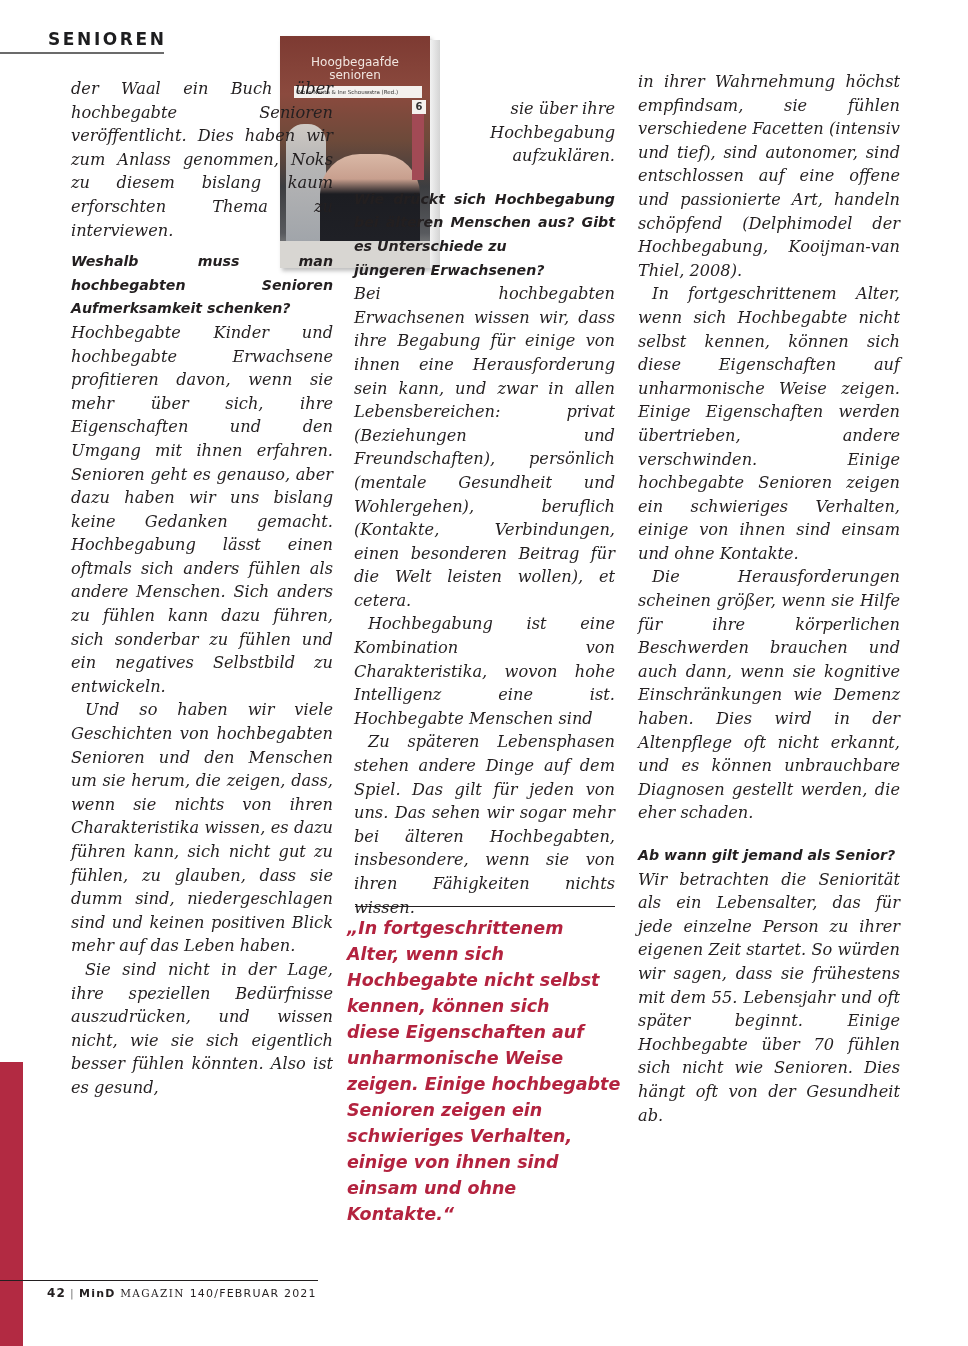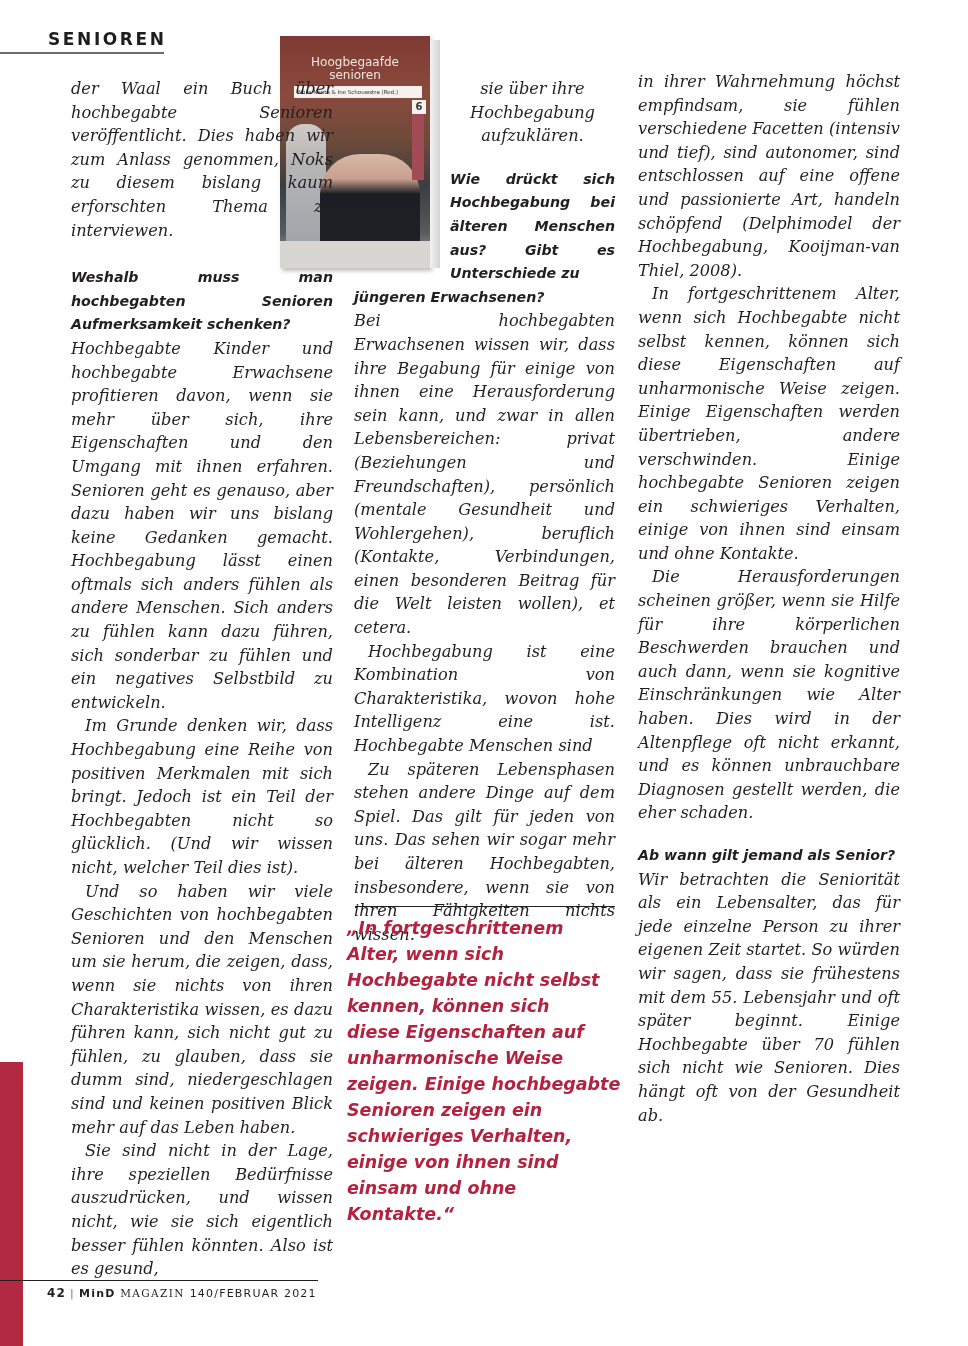--- a/index.html
+++ b/index.html
@@ -9,29 +9,29 @@
          font-weight:bold; font-size:17px; letter-spacing:2.6px; color:#1d1d1f; }
   .section-rule { position:absolute; left:0; top:52px; width:164px; height:2px; background:#6b6b6b; }
 
   .col { position:absolute; font-size:16.2px; line-height:23.6px; }
   .col p { margin:0; text-align:justify; hyphens:manual;font-style:italic; }
   .col p.indent { text-indent:14px; }
   .col p.noindent { text-indent:0; }
   .col1 { left:71px; top:77px; width:262px; }
   .col2 { left:354px; top:77px; width:261px; }
   .col3 { left:638px; top:70px; width:262px; }
-  .col p.first { text-align:center; }
+  .col p.first { text-align:right;margin-top:20px; }
 
   .qhead { font-family:"DejaVu Sans", sans-serif; font-weight:bold; font-style:italic;
            font-size:14.2px; line-height:23.6px; color:#231f20; margin:0; }
-  .col1 .qhead { margin-top:24px; }
+  .col1 .qhead { margin-top:8px; }
   .col3 .qhead { margin-top:19px; }
 
   .col2 .intro { margin-left:96px; }
-  .col2 .qhead.inset { margin-left:96px; margin-top:20px; }
+  .col2 .qhead.inset { margin-top:20px; }
 
   .book { position:absolute; left:280px; top:36px; width:162px; height:236px; }
   .book .cover { position:absolute; left:0; top:0; width:150px; height:232px;
         background:linear-gradient(180deg,#7d3a32 0%, #8b4a3e 25%, #6d4a3a 45%, #3c3d40 65%, #585a5e 85%, #b8b8b4 100%);
         box-shadow:2px 3px 4px rgba(0,0,0,0.25); }
   .book .spine { position:absolute; left:150px; top:4px; width:10px; height:228px;
         background:linear-gradient(90deg,#f2f2f2,#d4d4d4); }
   .book .title { position:absolute; left:0; top:20px; width:150px; text-align:center;
         font-family:"DejaVu Sans", sans-serif; font-size:12px; line-height:13px; color:#f1e6e0; }
   .book .authors { position:absolute; left:14px; top:50px; width:128px; height:12px;
@@ -78,21 +78,20 @@
   </div>
   <div class="authors">Noks Nauta &amp; Ine Schouwstra (Red.)</div>
   <div class="series-band"></div>
   <div class="volume">6</div>
 </div>
 
 <div class="col col1">
   <p class="noindent">der Waal ein Buch über hochbegabte Senioren veröffentlicht. Dies haben wir zum Anlass genommen, Noks zu diesem bislang kaum erforschten Thema zu interviewen.</p>
   <p class="qhead">Weshalb muss man hochbegabten Senioren Aufmerksamkeit schenken?</p>
   <p class="noindent">Hochbegabte Kinder und hochbegabte Erwachsene profitieren davon, wenn sie mehr über sich, ihre Eigenschaften und den Umgang mit ihnen erfahren. Senioren geht es genauso, aber dazu haben wir uns bislang keine Gedanken gemacht. Hochbegabung lässt einen oftmals sich anders fühlen als andere Menschen. Sich anders zu fühlen kann dazu führen, sich sonderbar zu fühlen und ein negatives Selbstbild zu entwickeln.</p>
-  <p class="indent">Im Grunde denken wir, dass Hochbegabung eine Reihe von positiven Merkmalen mit sich bringt. Jedoch ist ein Teil der Hochbegabten nicht so glücklich. (Und wir wissen nicht, welcher Teil dies ist).</p>
   <p class="indent">Und so haben wir viele Geschichten von hochbegabten Senioren und den Menschen um sie herum, die zeigen, dass, wenn sie nichts von ihren Charakteristika wissen, es dazu führen kann, sich nicht gut zu fühlen, zu glauben, dass sie dumm sind, niedergeschlagen sind und keinen positiven Blick mehr auf das Leben haben.</p>
   <p class="indent">Sie sind nicht in der Lage, ihre speziellen Bedürfnisse auszudrücken, und wissen nicht, wie sie sich eigentlich besser fühlen könnten. Also ist es gesund,</p>
 </div>
 
 <div class="col col2">
   <p class="noindent intro first">sie über ihre Hochbegabung aufzuklären.</p>
   <p class="qhead inset">Wie drückt sich Hochbegabung bei älteren Menschen aus? Gibt es Unterschiede zu</p>
   <p class="qhead">jüngeren Erwachsenen?</p>
   <p class="noindent">Bei hochbegabten Erwachsenen wissen wir, dass ihre Begabung für einige von ihnen eine Herausforderung sein kann, und zwar in allen Lebensbereichen: privat (Beziehungen und Freundschaften), persönlich (mentale Gesundheit und Wohlergehen), beruflich (Kontakte, Verbindungen, einen besonderen Beitrag für die Welt leisten wollen), et cetera.</p>
   <p class="indent">Hochbegabung ist eine Kombination von Charakteristika, wovon hohe Intelligenz eine ist. Hochbegabte Menschen sind</p>
@@ -108,21 +107,21 @@
 unharmonische Weise
 zeigen. Einige hochbegabte
 Senioren zeigen ein
 schwieriges Verhalten,
 einige von ihnen sind
 einsam und ohne Kontakte.“</div>
 
 <div class="col col3">
   <p class="noindent">in ihrer Wahrnehmung höchst empfindsam, sie fühlen verschiedene Facetten (intensiv und tief), sind autonomer, sind entschlossen auf eine offene und passionierte Art, handeln schöpfend (Delphimodel der Hochbegabung, Kooijman-van Thiel, 2008).</p>
   <p class="indent">In fortgeschrittenem Alter, wenn sich Hochbegabte nicht selbst kennen, können sich diese Eigenschaften auf unharmonische Weise zeigen. Einige Eigenschaften werden übertrieben, andere verschwinden. Einige hochbegabte Senioren zeigen ein schwieriges Verhalten, einige von ihnen sind einsam und ohne Kontakte.</p>
-  <p class="indent">Die Herausforderungen scheinen größer, wenn sie Hilfe für ihre körperlichen Beschwerden brauchen und auch dann, wenn sie kognitive Einschränkungen wie Alter haben. Dies wird in der Altenpflege oft nicht erkannt, und es können unbrauchbare Diagnosen gestellt werden, die eher schaden.</p>
+  <p class="indent">Die Herausforderungen scheinen größer, wenn sie Hilfe für ihre körperlichen Beschwerden brauchen und auch dann, wenn sie kognitive Einschränkungen wie Demenz haben. Dies wird in der Altenpflege oft nicht erkannt, und es können unbrauchbare Diagnosen gestellt werden, die eher schaden.</p>
   <p class="qhead">Ab wann gilt jemand als Senior?</p>
   <p class="noindent">Wir betrachten die Seniorität als ein Lebensalter, das für jede einzelne Person zu ihrer eigenen Zeit startet. So würden wir sagen, dass sie frühestens mit dem 55. Lebensjahr und oft später beginnt. Einige Hochbegabte über 70 fühlen sich nicht wie Senioren. Dies hängt oft von der Gesundheit ab.</p>
 </div>
 
 <div class="red-bar"></div>
 <div class="foot-rule"></div>
 <div class="footer">
   <span class="num">42</span><span class="sep">|</span><span class="brand">MinD</span> <span class="mag">MAGAZIN</span> <span>140/FEBRUAR 2021</span>
 </div>
 

